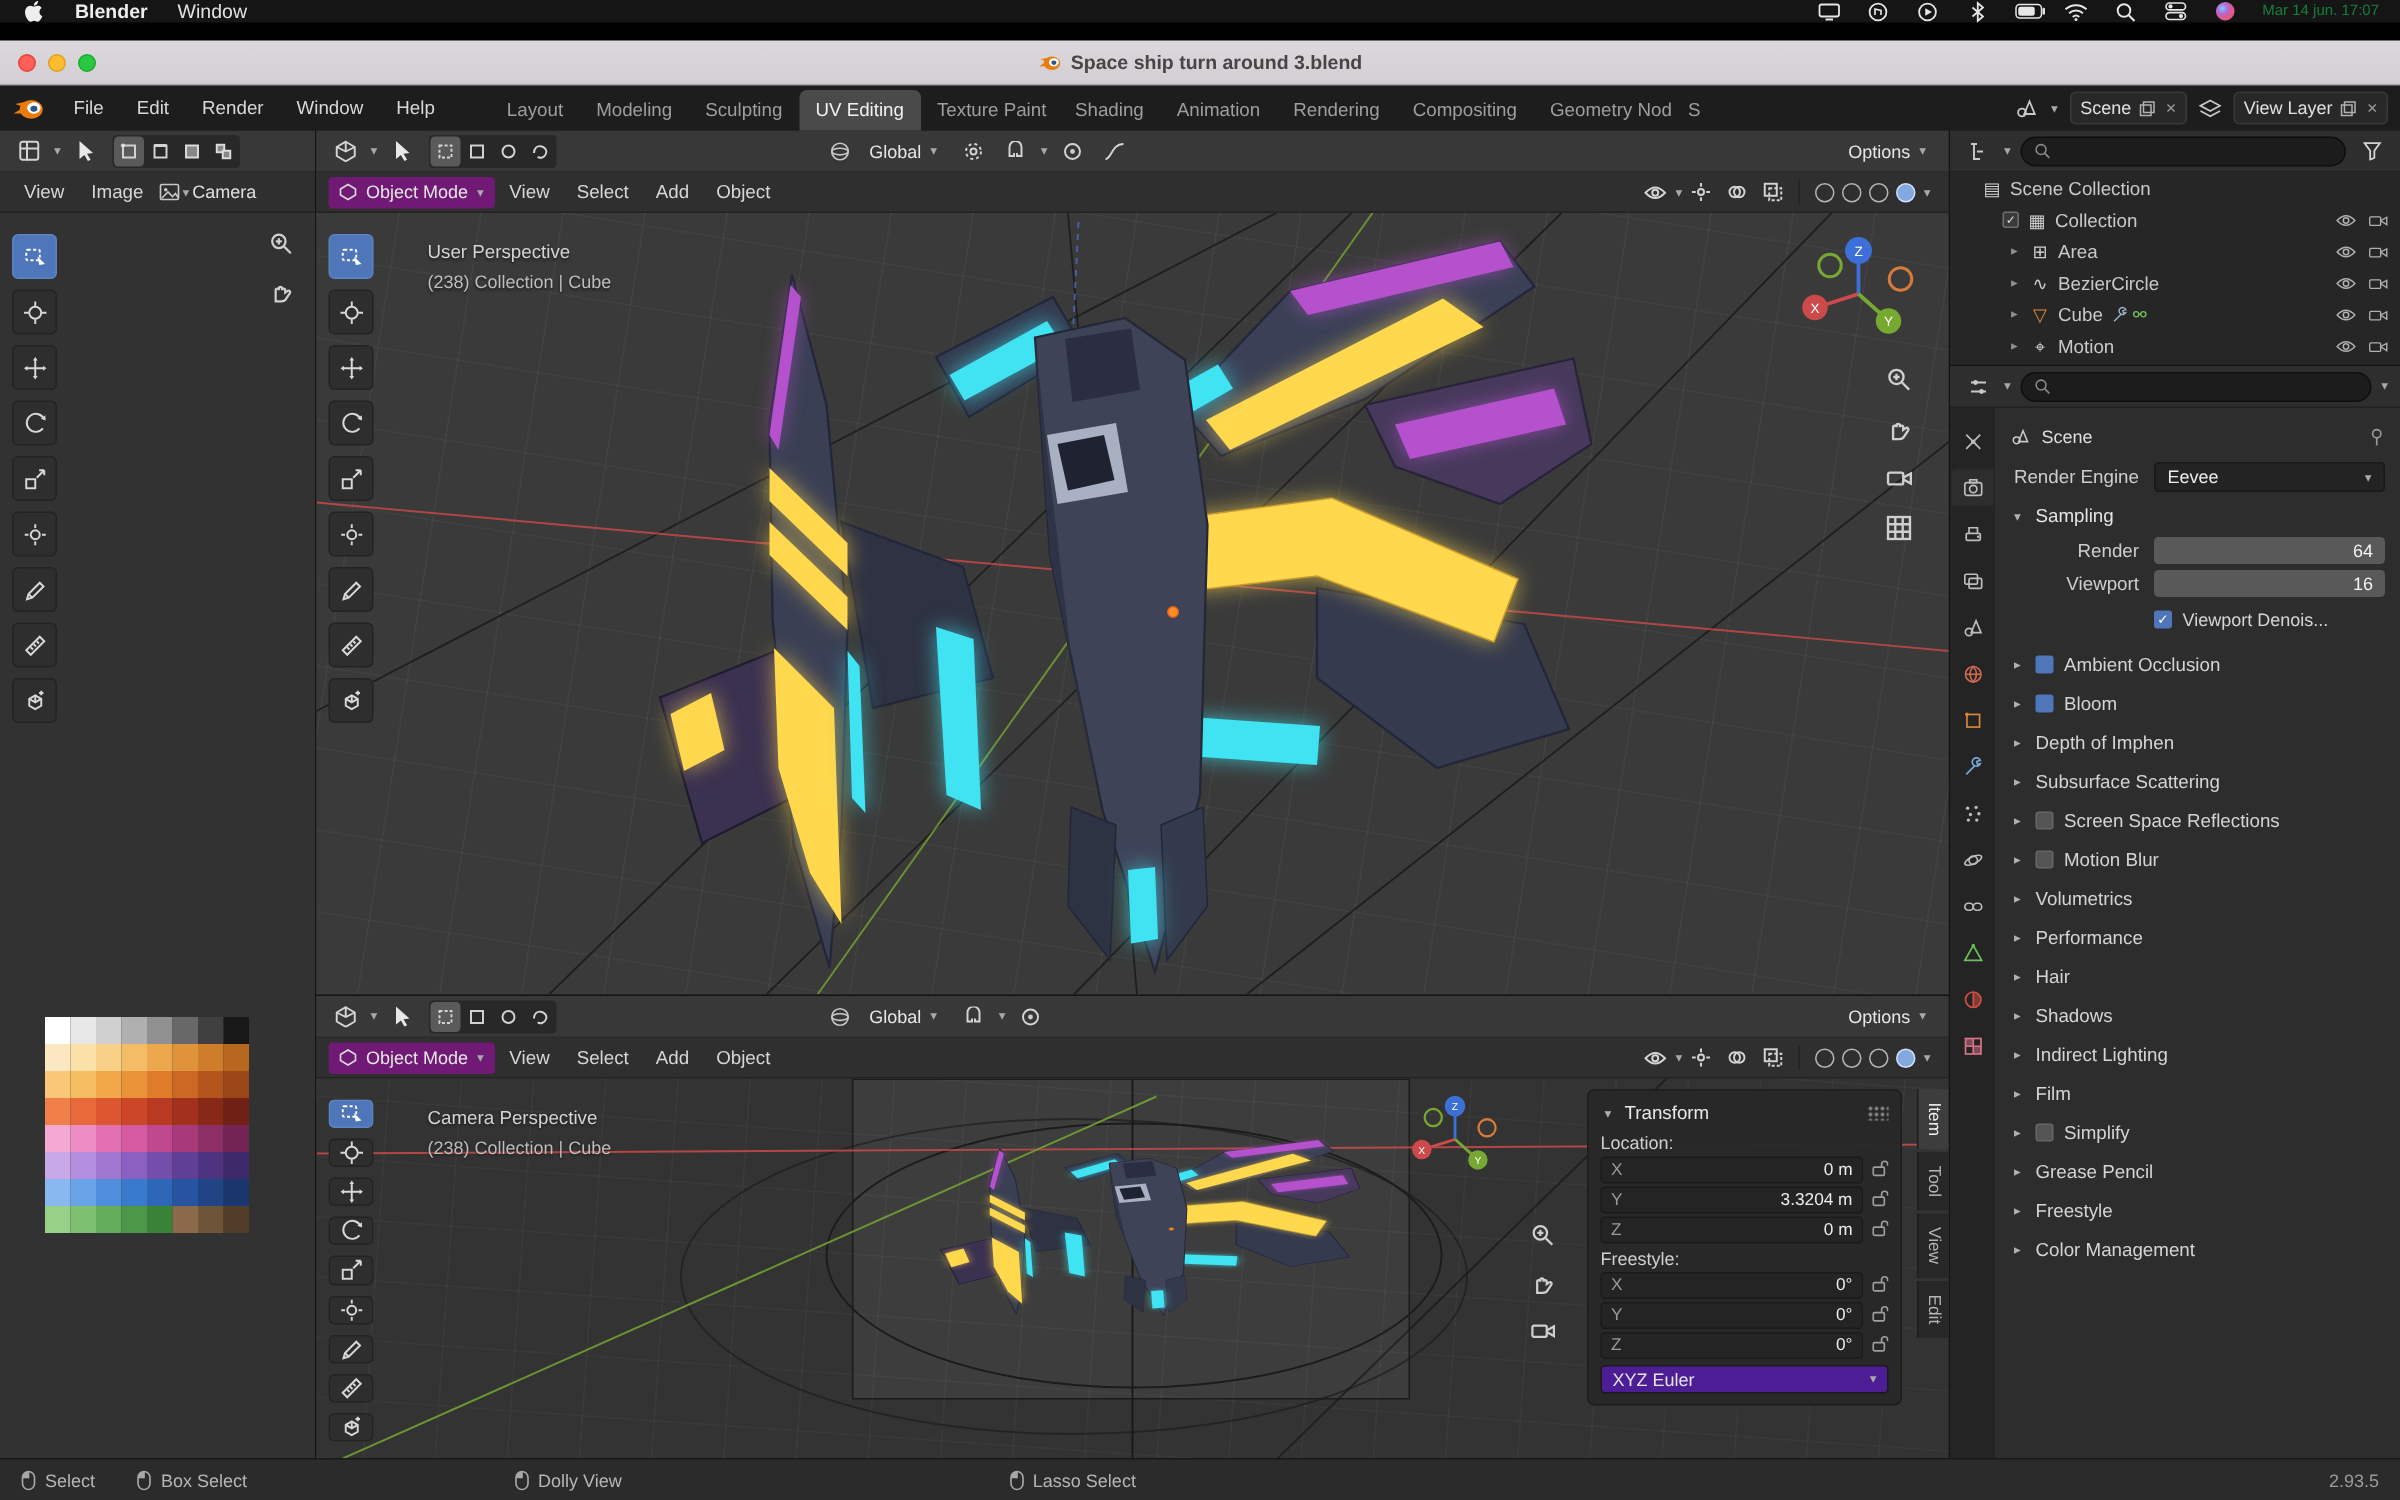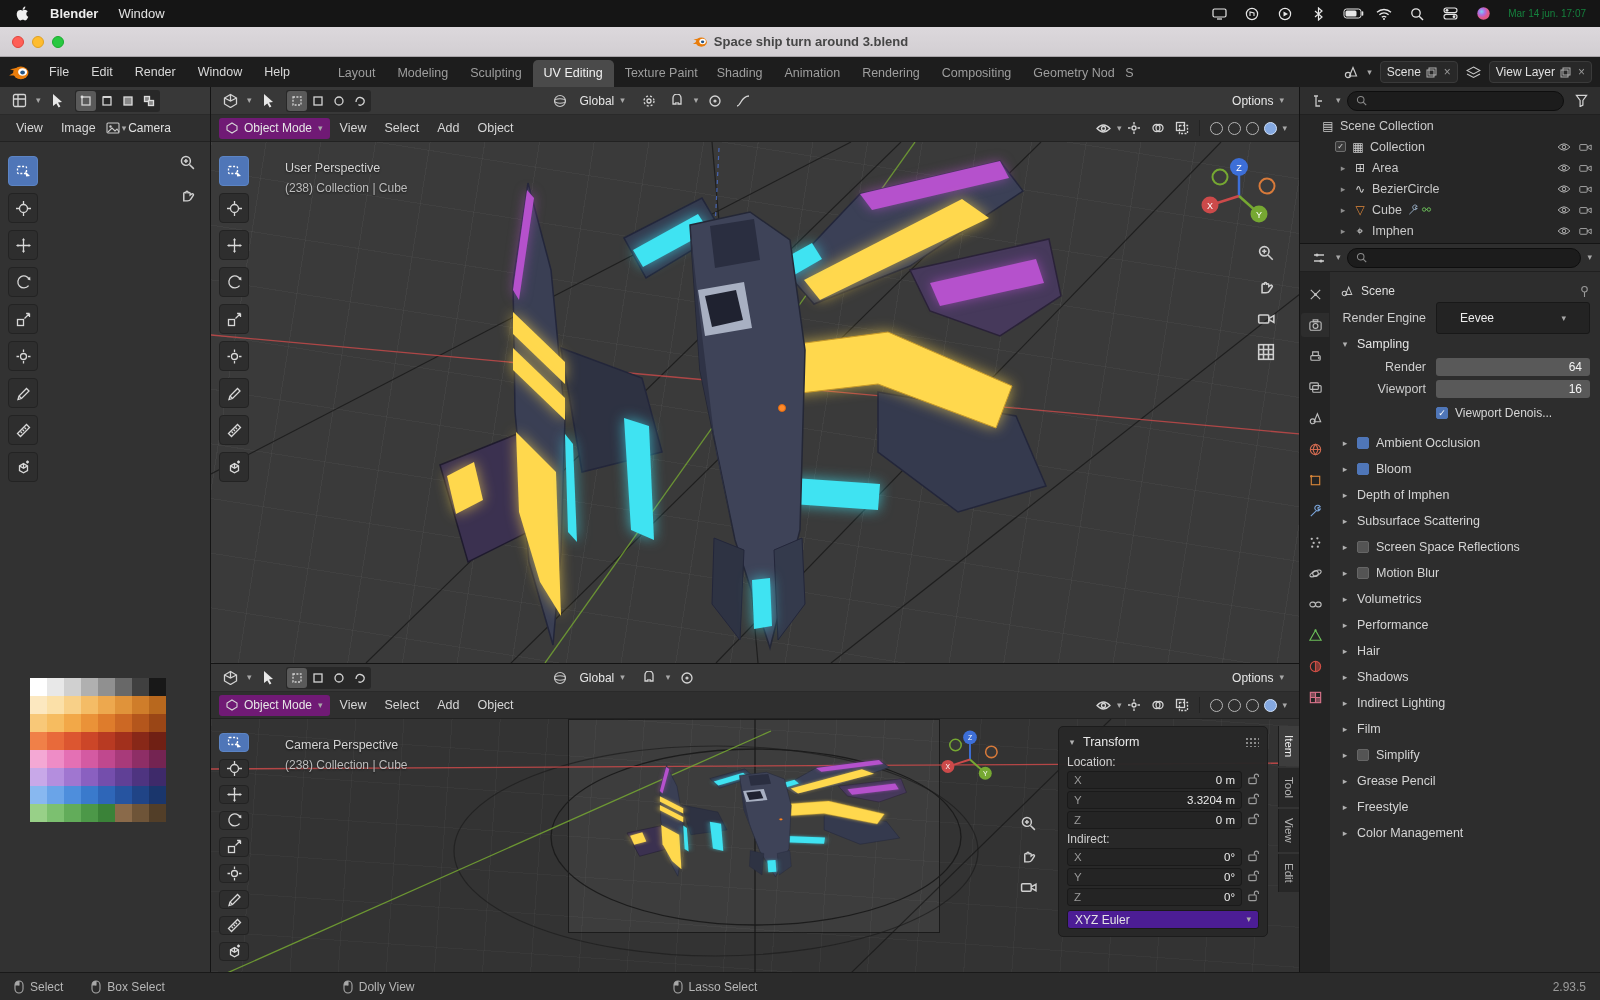--- a/index.html
+++ b/index.html
@@ -1,21 +1,21 @@
 <!DOCTYPE html>
 <html style="--accent: #4f76b8; --ship-yellow: #ffd84d; --ship-cyan: #3fe3f2; --ship-magenta: #b551cc; --axis-x: #cc4a4a; --axis-y: #76a832; --axis-z: #3d6fd8;"><head>
 <meta charset="utf-8">
 <style>
   * { margin:0; padding:0; box-sizing:border-box; }
   html,body { width:1600px; height:1000px; background:#000; overflow:hidden;
     font-family:"Liberation Sans","DejaVu Sans",sans-serif; font-size:12px;
     -webkit-font-smoothing:antialiased; }
 
   
-  .menubar { position:absolute; top:0; left:0; width:1600px; height:27px; background:#151515;
+  .menubar { position:absolute; top:0; left:0; width:1600px; height:15px; background:#151515;
     display:flex; align-items:center; color:#ededed; padding:0 14px; gap:20px; z-index:50; }
   .menubar .appname { font-weight:bold; font-size:13px; }
   .menubar .mitem { font-size:13px; color:#e2e2e2; }
   .mb-right { margin-left:auto; display:flex; align-items:center; gap:17px; }
   .mb-ic { width:16px; height:16px; display:grid; place-items:center; color:#e6e6e6; }
   .mb-clock { font-size:10px; color:#15803d; white-space:nowrap; }
 
   
   .titlebar { position:absolute; top:27px; left:0; width:1600px; height:30px;
     background:linear-gradient(#dcd8dc,#d2ced2); border-bottom:1px solid #a9a5a9;
@@ -135,22 +135,22 @@
   .ptabs { position:absolute; left:0; top:28px; bottom:0; width:30px; background:#242424;
     display:flex; flex-direction:column; align-items:center; gap:7px; padding-top:10px; }
   .ptab { width:28px; height:24px; display:grid; place-items:center; border-radius:3px 0 0 3px; }
   .ptab svg { stroke:#bdbdbd; fill:none; stroke-width:1.2; }
   .ptab.active { background:#2d2d2d; }
   .pcontent { position:absolute; left:30px; right:0; top:28px; bottom:0; background:#2d2d2d; padding:6px 10px 0; overflow:hidden; }
   .brow { height:26px; display:flex; align-items:center; gap:7px; color:#dedede; }
   .brow svg { stroke:#c8c8c8; fill:none; stroke-width:1.2; }
   .prow { height:28px; display:flex; align-items:center; }
   .plabel { width:96px; text-align:right; padding-right:10px; color:#cdcdcd; font-size:12.5px; }
-  .pdrop { flex:1; height:32px; background:#232323; border:1px solid #181818; border-radius:3px;
-    display:flex; align-items:center; padding:0 23px; color:#ececec; }
+  .pdrop { flex:1; height:20px; background:#232323; border:1px solid #181818; border-radius:3px;
+    display:flex; align-items:center; padding:0 8px; color:#ececec; }
   .psec-h { height:24px; display:flex; align-items:center; gap:7px; color:#e4e4e4; font-size:12.5px; }
   .tri-s { color:#b0b0b0; font-size:9px; width:10px; text-align:center; }
   .pvrow { height:22px; display:flex; align-items:center; }
   .pfield { flex:1; height:18px; background:#595959; border-radius:3px; display:flex; align-items:center;
     justify-content:flex-end; padding:0 8px; color:#f4f4f4; font-size:12px; }
   .pdenoise { height:26px; display:flex; align-items:center; gap:7px; padding-left:96px; color:#d6d6d6; }
   .cb { width:12px; height:12px; border-radius:2px; background:#545454; border:1px solid #666;
     color:#fff; font-size:9px; line-height:11px; text-align:center; flex:none; }
   .cb.on { background:#4f76b8; border-color:#4f76b8; }
   .psec { height:26px; display:flex; align-items:center; gap:7px; color:#d4d4d4; font-size:12.5px; }
@@ -1036,21 +1036,21 @@
               <span class="tp-field">
                 <span class="tp-axis">Z</span>
                 <span class="tp-val">0 m</span>
               </span>
               <span class="lock"><svg width="12" height="13" viewBox="0 0 13 13">
                   <rect x="2" y="6" width="8" height="6" rx="1"></rect>
                   <path d="M8 6V4a2.2 2.2 0 0 1 4.4 0v1"></path>
                 </svg></span>
             </div>
           </div>
-        <div class="tp-label">Indirect:</div>
+        <div class="tp-label">Freestyle:</div>
         <div>
 
             <div class="tp-row">
               <span class="tp-field">
                 <span class="tp-axis">X</span>
                 <span class="tp-val">0°</span>
               </span>
               <span class="lock"><svg width="12" height="13" viewBox="0 0 13 13">
                   <rect x="2" y="6" width="8" height="6" rx="1"></rect>
                   <path d="M8 6V4a2.2 2.2 0 0 1 4.4 0v1"></path>
@@ -1203,21 +1203,21 @@
               <rect x="1" y="2.5" width="9" height="7" rx="1"></rect>
               <path d="M10 5.5 15 3v6z"></path>
             </svg>
           </span>
         </div>
 
         <div class="o-row has-arrow" style="padding-left: 38px;">
           <span class="tri">▸</span>
 
           <span class="o-glyph">⌖</span>
-          <span>Imphen</span>
+          <span>Motion</span>
 
           <span class="o-right">
             <svg width="14" height="10" viewBox="0 0 15 11">
               <path d="M1 5.5Q7.5-1.5 14 5.5 7.5 12.5 1 5.5z"></path>
               <circle cx="7.5" cy="5.5" r="2"></circle>
             </svg>
             <svg width="13" height="10" viewBox="0 0 16 11">
               <rect x="1" y="2.5" width="9" height="7" rx="1"></rect>
               <path d="M10 5.5 15 3v6z"></path>
             </svg>

